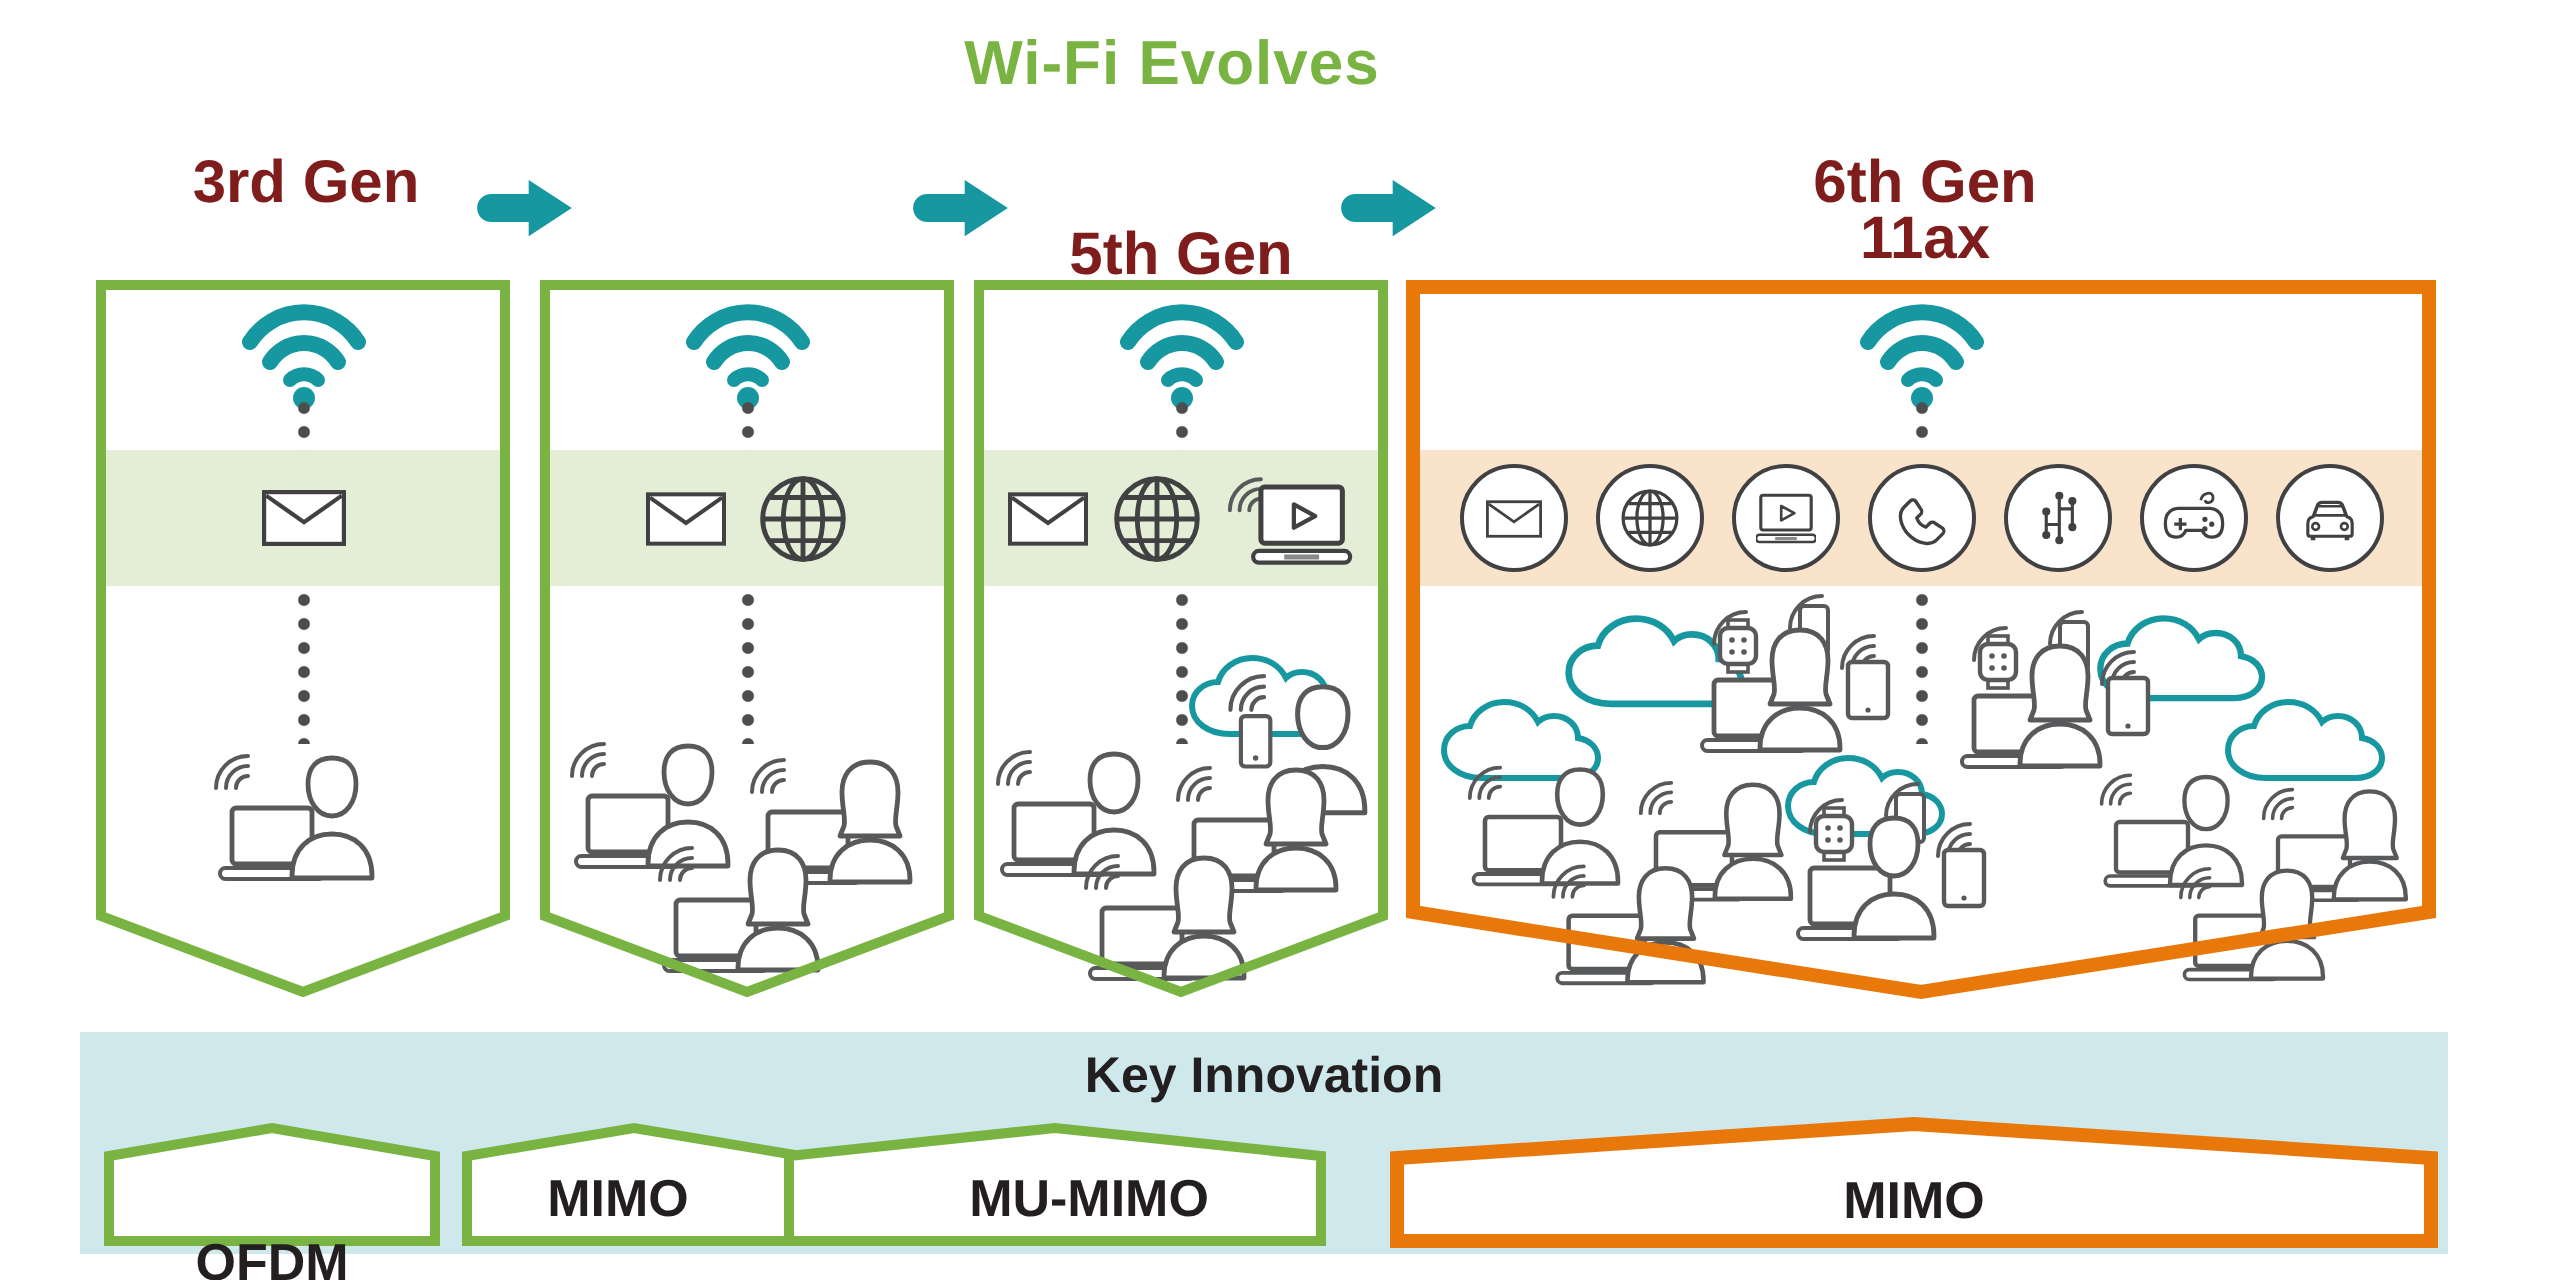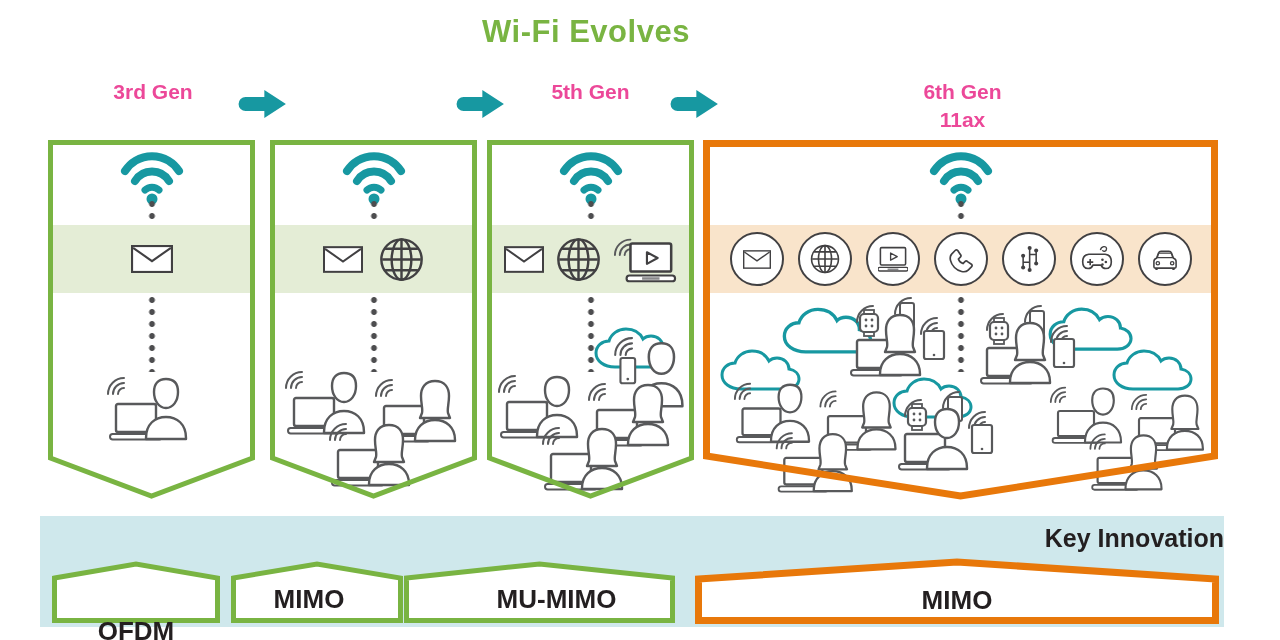--- a/index.html
+++ b/index.html
@@ -1,37 +1,37 @@
 <!DOCTYPE html>
 <html><head>
 <meta charset="utf-8">
 <style>
   html,body{margin:0;padding:0;background:#fff;}
   #canvas{position:relative;width:1280px;height:640px;background:#fff;overflow:hidden;
           font-family:"Liberation Sans", sans-serif;color:#231f20;}
   .abs{position:absolute;}
   #title{top:14px;left:0;width:1172px;text-align:center;font-size:31px;font-weight:700;color:#79b442;letter-spacing:.5px;}
-  .hdr{top:78px;text-align:center;font-size:21px;font-weight:700;line-height:28px;color:#ec4899;}
+  .hdr{top:78px;text-align:center;font-size:30px;font-weight:700;line-height:28px;color:#7f1d1d;}
   .arrow{top:89px;width:56px;height:30px;}
   .col{top:140px;height:362px;}
   .band{left:0;right:0;top:85px;height:68px;display:flex;align-items:center;justify-content:center;gap:16px;z-index:1;}
   .band-green{background:#e4edd6;}
   .band-orange{background:#f9e4cb;gap:14px;}
   .border-svg{left:0;top:0;z-index:3;}
   .wifi{top:8px;left:50%;transform:translateX(-50%);z-index:2;}
   .dots{width:7px;left:50%;transform:translateX(-50%);z-index:2;
         background-image:radial-gradient(circle at 3.5px 4px,#4d4d4f 2.6px,transparent 3.3px);
         background-size:7px 12px;background-repeat:repeat-y;}
   .dots-top{top:60px;height:25px;}
   .dots-mid{top:156px;height:76px;}
   .scene{top:150px;left:0;z-index:2;}
   .circ{width:50px;height:50px;border-radius:50%;background:#fff;border:2.5px solid #414042;
         display:flex;align-items:center;justify-content:center;flex:0 0 auto;}
   #kib{left:40px;top:516px;width:1184px;height:111px;background:#cfe8ec;}
-  #kib-title{top:524px;left:40px;width:1184px;text-align:right;font-size:25px;font-weight:700;}
+  #kib-title{top:524px;left:40px;width:1184px;text-align:center;font-size:25px;font-weight:700;}
   .pent{z-index:2;}
   .pent-label{position:absolute;left:0;right:0;text-align:center;font-size:26px;font-weight:700;color:#231f20;}
 </style>
 </head>
 <body>
 
 <svg width="0" height="0" style="position:absolute">
 <defs>
   <g id="g-wifi">
     <path d="M5 23 A32 32 0 0 1 59 23" fill="none" stroke="#1798a1" stroke-width="8" stroke-linecap="round"></path>
@@ -165,21 +165,21 @@
 </defs>
 </svg>
 
 <div id="canvas">
 
   <div id="title" class="abs">Wi-Fi Evolves</div>
 
   <div class="abs hdr" style="left:48px;width:210px;">
     <div>3rd Gen</div>
   </div>
-  <div class="abs hdr" style="left:487px;width:207px;">
+  <div class="abs hdr" style="left:487px;width:207px;margin-top:36px;">
     <div>5th Gen</div>
   </div>
   <div class="abs hdr" style="left:705px;width:515px;">
     <div>6th Gen</div>
     <div>11ax</div>
   </div>
 
   <svg class="abs arrow" style="left:234px;" viewBox="0 0 56 32">
     <path d="M3 16 a7.5 7.5 0 0 1 7.5 -7.5 h20 v-7.5 l23 15 -23 15 v-7.5 h-20 a7.5 7.5 0 0 1 -7.5 -7.5 z" fill="#1798a1"></path>
   </svg>
@@ -352,21 +352,21 @@
     <div class="pent-label" style="top:7px;margin-top:48px;">OFDM</div>
   </div>
 
   <div class="abs pent" style="left:231px;top:561px;width:156px;height:62px;">
     <svg width="172" height="62" viewBox="0 0 172 62" style="position:absolute;left:0;top:0;">
       <path d="M2.5 17 L86 3 L169.5 17 V59.5 H2.5 Z" fill="#fff" stroke="#79b442" stroke-width="5"></path>
     </svg>
     <div class="pent-label" style="top:23px;">MIMO</div>
   </div>
 
-  <div class="abs pent" style="left:404px;top:561px;width:305px;height:62px;">
+  <div class="abs pent" style="left:392px;top:561px;width:305px;height:62px;">
     <svg width="271" height="62" viewBox="0 0 271 62" style="position:absolute;left:0;top:0;">
       <path d="M2.5 17 L135.5 3 L268.5 17 V59.5 H2.5 Z" fill="#fff" stroke="#79b442" stroke-width="5"></path>
     </svg>
     <div class="pent-label" style="top:23px;">MU-MIMO</div>
   </div>
 
   <div class="abs pent" style="left:695px;top:558px;width:524px;height:66px;">
     <svg width="524" height="66" viewBox="0 0 524 66" style="position:absolute;left:0;top:0;">
       <path d="M3.5 21 L262 4 L520.5 21 V62.5 H3.5 Z" fill="#fff" stroke="#e8780a" stroke-width="7"></path>
     </svg>

